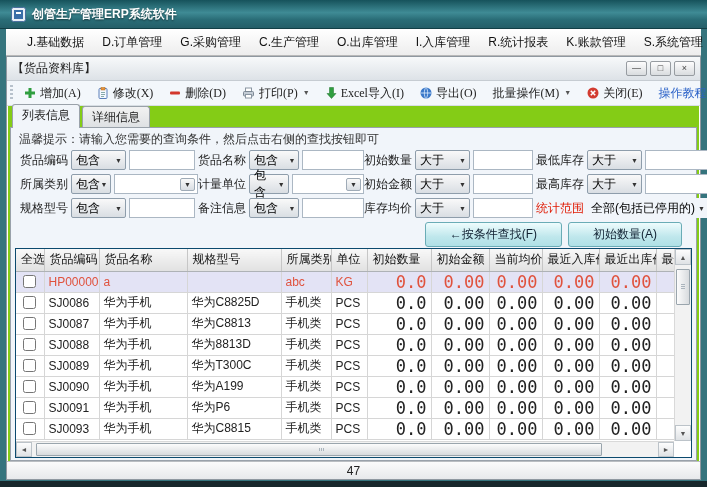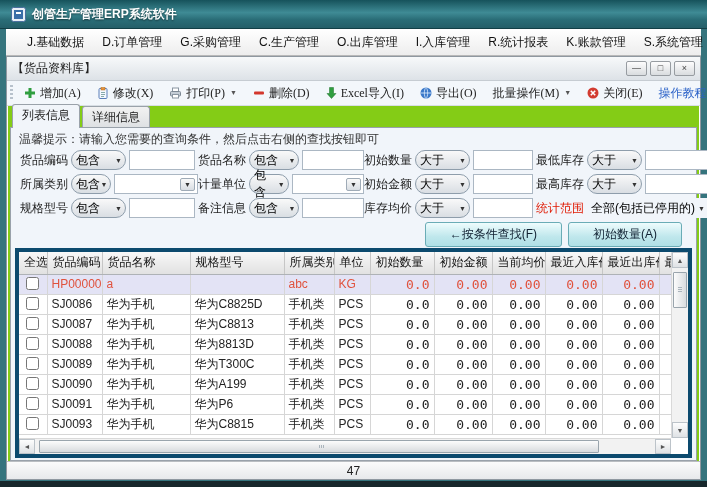--- a/index.html
+++ b/index.html
@@ -53,46 +53,46 @@
   .panel { flex:1; margin:0 3px; border:1px solid #99a1aa; background:#f1f5fa;
     display:flex; flex-direction:column; position:relative; z-index:2; }
   .hint { height:18px; padding:3px 8px 0; color:#333; white-space:nowrap; }
 
   .filters { display:grid; grid-template-columns:178px 166px 172px 1fr;
     row-gap:4px; padding:4px 0 2px 9px; }
   .filter-cell { display:flex; align-items:center; gap:3px; height:20px; }
   .f-label { white-space:nowrap; color:#222; }
   .f-label.red { color:#e01800; }
   .opselect { width:55px; height:20px; display:flex; align-items:center; justify-content:space-between;
-    padding:0 3px 0 4px; border:1px solid #8e9dab; border-radius:10px;
+    padding:0 3px 0 4px; border:1px solid #8e9dab; border-radius:2px;
     background:linear-gradient(#f9f9f9,#d9dee3); cursor:default; }
   .sel-arrow { font-size:7px; color:#333; }
   .f-input { height:20px; border:1px solid #abb7c3; background:#fff; position:relative; }
   .f-input.combo .combo-arrow { position:absolute; right:2px; top:3px; font-size:7px; color:#333;
     padding:2px 3px; background:linear-gradient(#f9f9f9,#d9dee3); border:1px solid #9fabb7;
     border-radius:2px; line-height:1; }
   .f-wide-select { height:20px; display:flex; align-items:center; justify-content:space-between;
     padding:0 4px; background:#f1f5fa; cursor:default; white-space:nowrap; }
 
   .actionrow { height:27px; display:flex; justify-content:flex-end; gap:6px; padding:2px 14px 0 0; }
   .cyan-btn { padding:2px 24px 3px; font-size:12px; color:#123; font-family:inherit; cursor:default;
     border:1px solid #6aacb6; border-radius:3px;
     background:linear-gradient(#eefcfd,#bfe7ec 60%,#b0e0e6); white-space:nowrap; }
 
   
-  .tablewrap { flex:1; margin:1px 4px 2px; border:4px solid #0c4a6e; background:#fff;
+  .tablewrap { flex:1; margin:1px 4px 2px; border:1px solid #0c4a6e; background:#fff;
     position:relative; overflow:hidden; }
   .gridarea { position:absolute; left:0; top:0; right:17px; bottom:16px; overflow:hidden; }
   table.grid { border-collapse:collapse; table-layout:fixed; width:664px; }
   .grid th { height:22px; font-weight:normal; text-align:left; padding:0 0 0 5px;
     background:linear-gradient(#f8f8f8,#e1e1e1); border-right:1px solid #c6c6c6;
     border-bottom:1px solid #aeb2b6; white-space:nowrap; overflow:hidden; color:#111; }
   .grid td { height:20px; padding:0 4px; border-right:1px solid #d6d6d6; border-bottom:1px solid #d6d6d6;
     white-space:nowrap; overflow:hidden; color:#222; background:#fff; }
-  .grid td.num { text-align:right; font-family:"DejaVu Sans Mono","Liberation Mono",monospace; font-size:13px; }
+  .grid td.num { text-align:right; font-family:"DejaVu Sans Mono","Liberation Mono",monospace; font-size:17px; }
   .grid td.chk { text-align:center; padding:0; }
   .grid tr.hl td { background:#e3e3f5; color:#e0523d; }
   .grid input[type=checkbox] { width:13px; height:13px; margin:2px 0 0; }
 
   
   .vscroll { position:absolute; top:0; right:0; bottom:16px; width:17px; background:#f2f2f2;
     border-left:1px solid #d9d9d9; display:flex; flex-direction:column; }
   .hscroll { position:absolute; left:0; right:17px; bottom:0; height:16px; background:#f2f2f2;
     border-top:1px solid #d9d9d9; display:flex; }
   .sb-btn { flex:0 0 16px; display:flex; align-items:center; justify-content:center;
@@ -172,36 +172,36 @@
               <svg width="12" height="12">
                 <rect x="2" y="1.5" width="8" height="10" rx="1" fill="#f4f8ff" stroke="#5b7fb9"></rect>
                 <rect x="4" y="0.5" width="4" height="2.5" fill="#e8953d" stroke="#b06a1d" stroke-width="0.5"></rect>
                 <path d="M4 5.5h4M4 7.5h4M4 9.5h3" stroke="#8aa" stroke-width="1"></path>
               </svg>
             </span>
             <span class="tb-label">修改(X)</span>
           </button>
           <button class="tb-item">
             <span class="tb-icon">
+              <svg width="12" height="12">
+                <rect x="1" y="4.5" width="10" height="3" rx="1" fill="#d3372c"></rect>
+              </svg>
+            </span>
+            <span class="tb-label">删除(D)</span>
+          </button>
+          <button class="tb-item">
+            <span class="tb-icon">
               <svg width="13" height="12">
                 <rect x="3.5" y="1" width="6" height="4" fill="#fff" stroke="#8a96a2"></rect>
                 <rect x="1.5" y="4.5" width="10" height="4.5" rx="1" fill="#c3ccd5" stroke="#7c8894"></rect>
                 <rect x="3.5" y="7.5" width="6" height="3.5" fill="#fff" stroke="#8a96a2"></rect>
               </svg>
             </span>
             <span class="tb-label">打印(P)</span>
             <span class="tb-caret">▼</span>
-          </button>
-          <button class="tb-item">
-            <span class="tb-icon">
-              <svg width="12" height="12">
-                <rect x="1" y="4.5" width="10" height="3" rx="1" fill="#d3372c"></rect>
-              </svg>
-            </span>
-            <span class="tb-label">删除(D)</span>
           </button>
           <button class="tb-item">
             <span class="tb-icon">
               <svg width="11" height="12">
                 <path d="M5.5 11.5 L1 6.5 H3.5 V0.5 H7.5 V6.5 H10 Z" fill="#2f9e3f" stroke="#1d7029" stroke-width="0.5"></path>
               </svg>
             </span>
             <span class="tb-label">Excel导入(I)</span>
           </button>
           <button class="tb-item">

